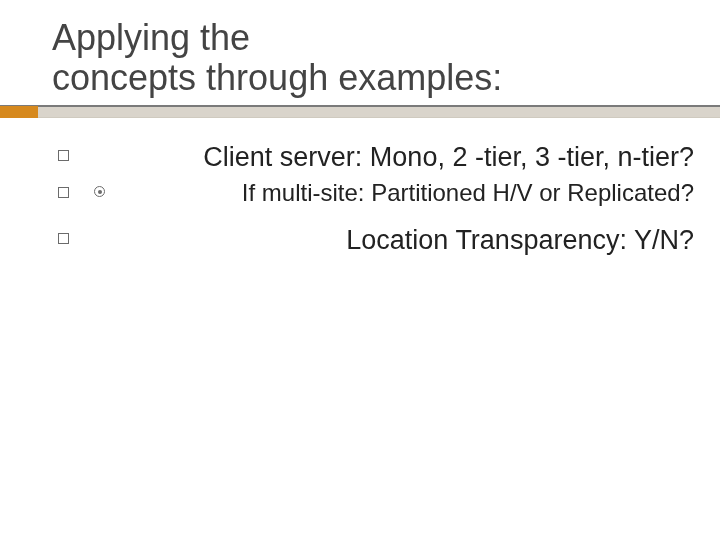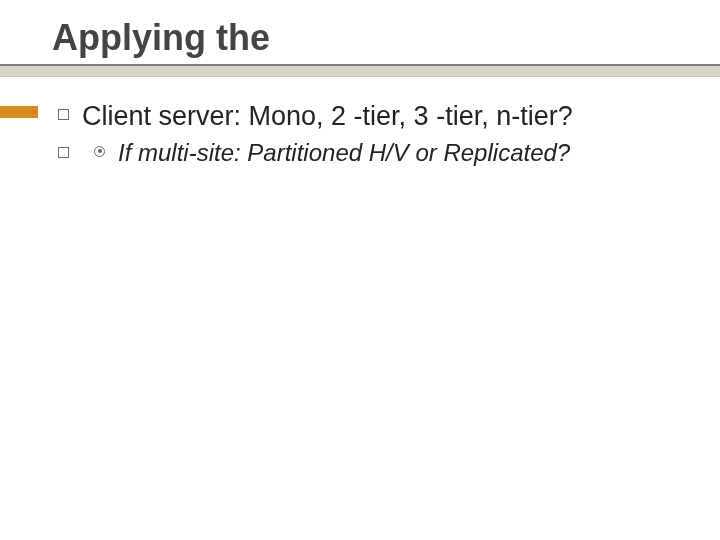--- a/index.html
+++ b/index.html
@@ -17,21 +17,21 @@
     width: 720px;
     height: 540px;
     box-sizing: border-box;
     padding: 18px 26px 0 52px;
   }
   .title {
     font-size: 36px;
     line-height: 1.12;
     color: #444;
     margin: 0 0 6px 0;
-    font-weight: 700;
+    font-weight: 400;
   }
   .ruleband {
     position: relative;
     left: -52px;
     width: 720px;
     margin-top: 4px;
   }
   .ruleband .top {
     height: 2px;
     background: #7a7a7a;
@@ -59,38 +59,38 @@
     list-style: none;
     margin: 22px 0 0 0;
     padding: 0;
     font-size: 27px;
     line-height: 1.32;
   }
   ul.lvl1 > li {
     position: relative;
     padding-left: 30px;
     margin: 0 0 2px 0;
+    text-align: right;
   }
   ul.lvl1 > li::before {
     content: "";
     position: absolute;
     left: 6px;
     top: 10px;
     width: 11px;
     height: 11px;
     border: 1.5px solid #6b6b6b;
     box-sizing: border-box;
   }
   ul.lvl2 {
     list-style: none;
     margin: 2px 0 14px 6px;
     padding: 0;
     font-size: 24px;
     line-height: 1.32;
-    font-style: italic;
   }
   ul.lvl2 > li {
     position: relative;
     padding-left: 30px;
   }
   ul.lvl2 > li::before {
     content: "";
     position: absolute;
     left: 6px;
     top: 9px;
@@ -110,34 +110,38 @@
     background: #6b6b6b;
     border-radius: 50%;
   }
 </style>
 </head>
 <body>
 
 <div class="slide">
   <h1 class="title">
     <span>Applying the</span><br>
+    <span>concepts through examples:</span>
   </h1>
 
   <div class="ruleband">
     <div class="top"></div>
     <div class="mid"></div>
     <div class="bot"></div>
   </div>
   <div class="accent"></div>
 
   <ul class="lvl1">
     <li>
       <span>Client server: Mono, 2 -tier, 3 -tier, n-tier?</span>
     </li>
     <li>
       <ul class="lvl2">
         <li>
           <span>If multi-site: Partitioned H/V or Replicated?</span>
         </li>
       </ul>
     </li>
+    <li>
+      <span>Location Transparency: Y/N?</span>
+    </li>
   </ul>
 </div>
 
 </body></html>

